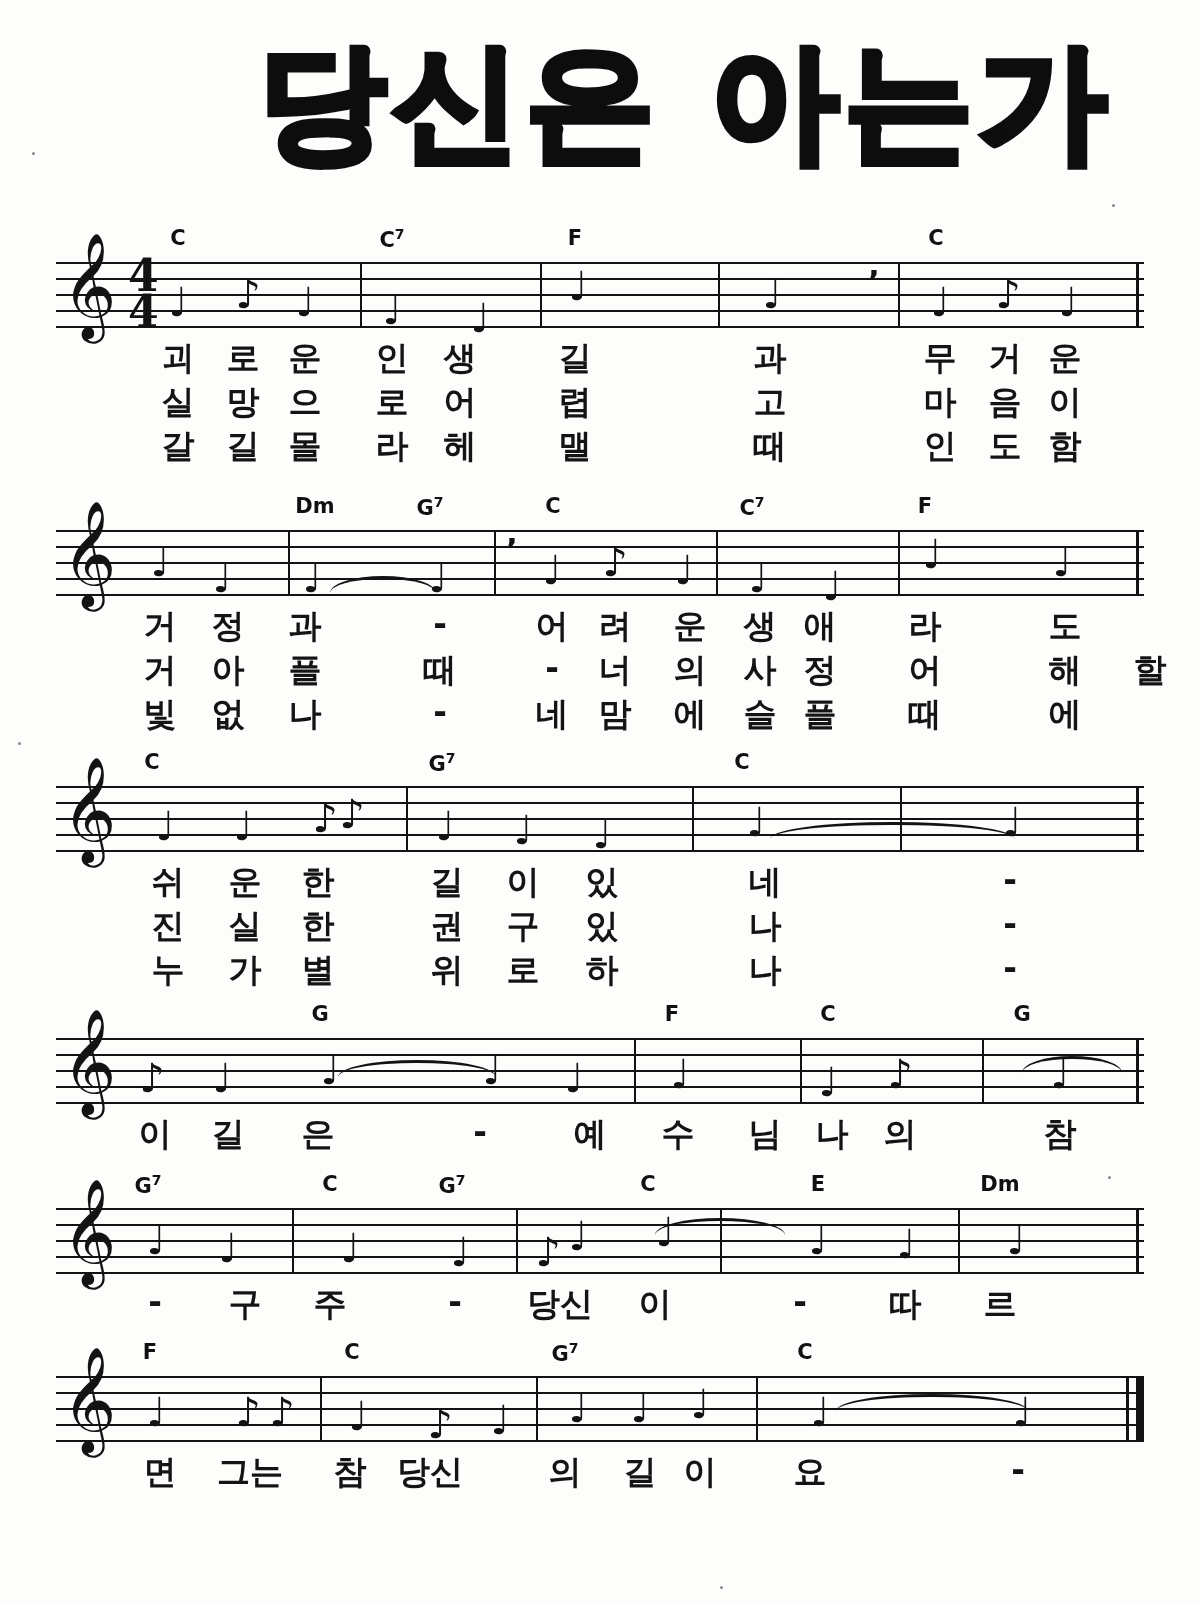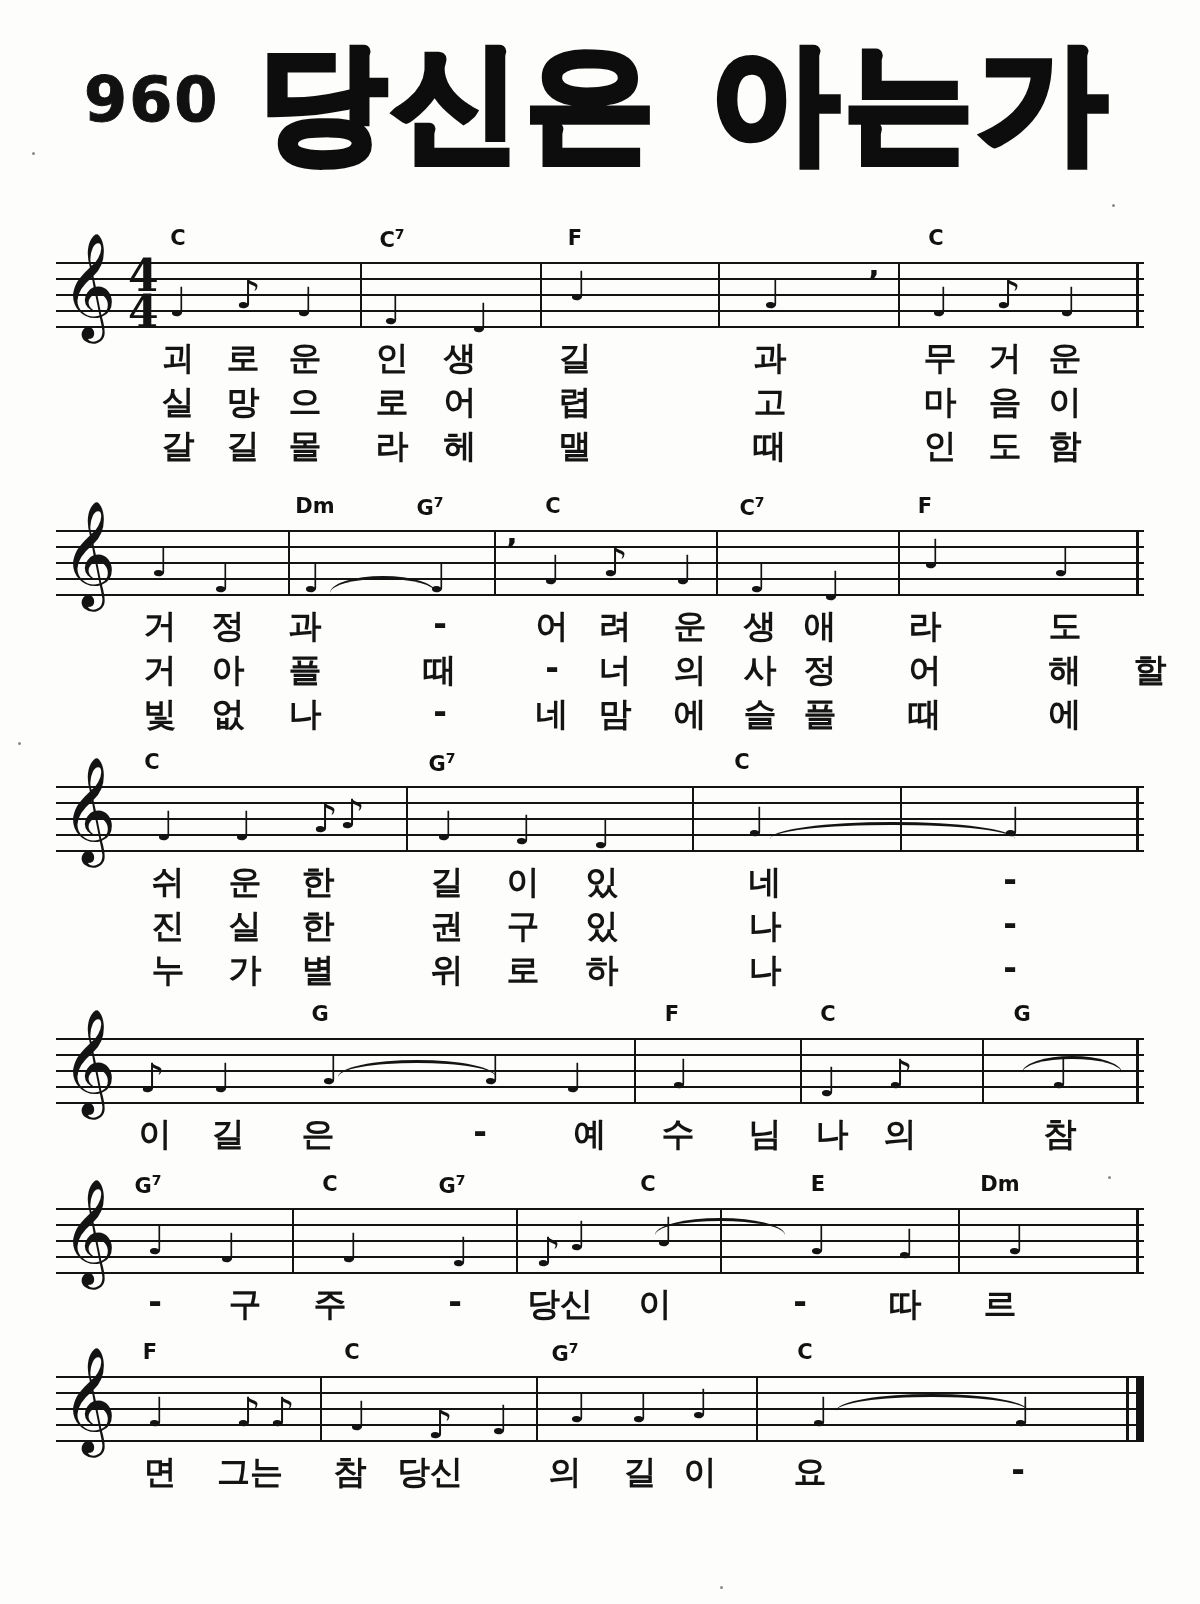--- a/index.html
+++ b/index.html
@@ -201,21 +201,20 @@
     border-radius: 50%;
     background: #8a8a8a;
   }
 </style>
 </head>
 <body>
 
 <div class="page">
 
   <div class="header">
-    <div class="hymn-number">960</div>
     <div class="hymn-title">당신은 아는가</div>
     <div class="hymn-title-inner">당신은 아는가</div>
   </div>
 
   <div class="speck" style="left:32px; top:152px;"></div>
   <div class="speck" style="left:1112px; top:204px;"></div>
   <div class="speck" style="left:18px; top:742px;"></div>
   <div class="speck" style="left:1108px; top:1176px;"></div>
   <div class="speck" style="left:720px; top:1586px;"></div>
 

